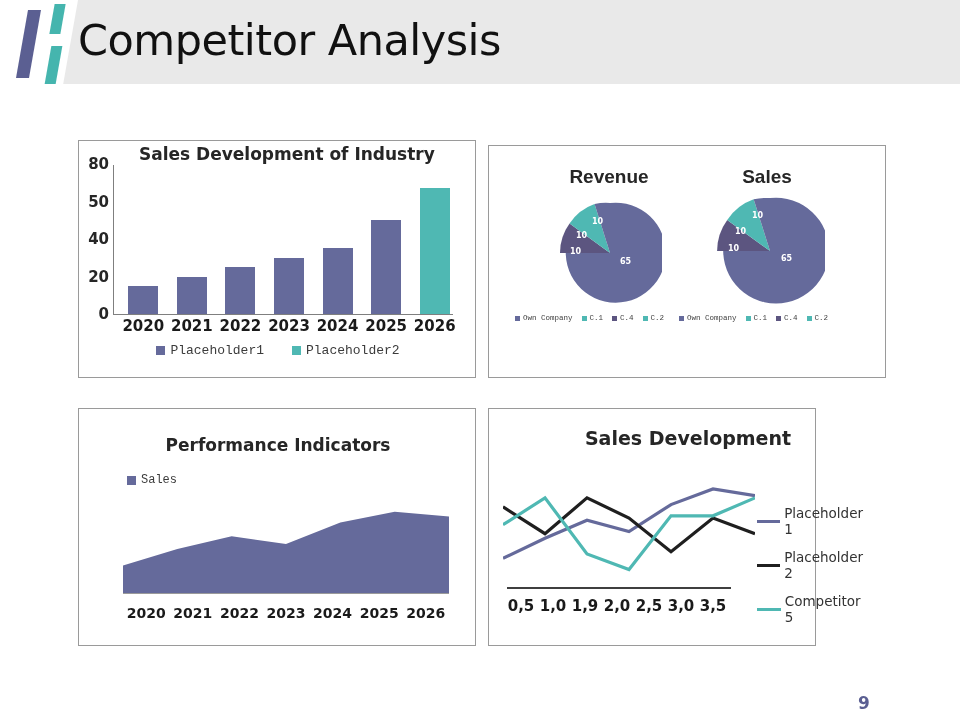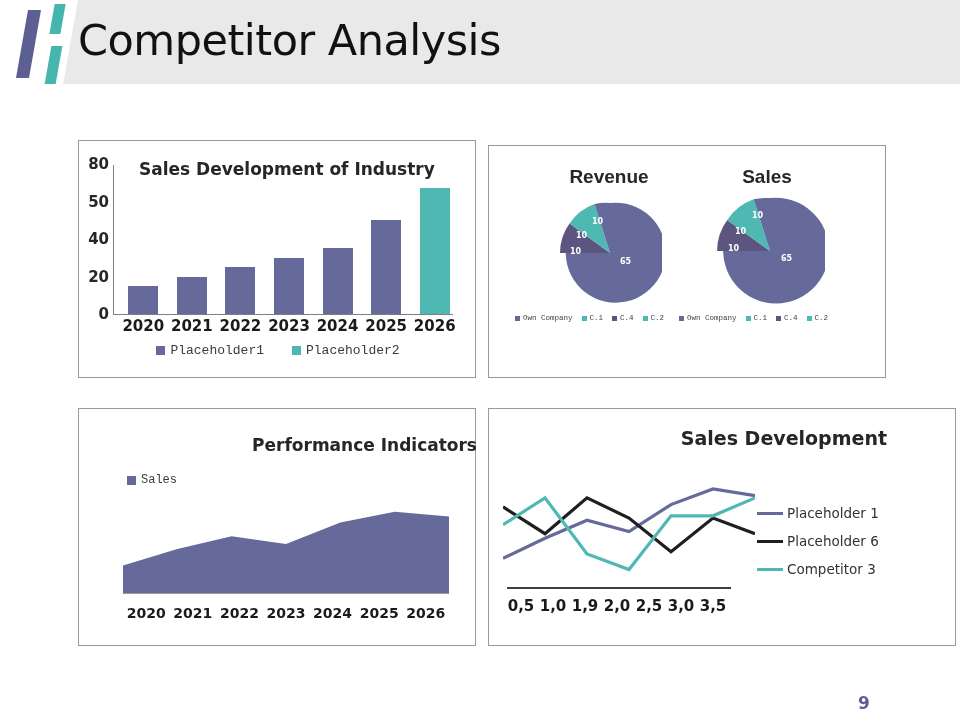--- a/index.html
+++ b/index.html
@@ -40,30 +40,30 @@
   
   .card{
     position:absolute;
     background:#ffffff;
     border:1px solid #9a9a9a;
     box-sizing:border-box;
   }
   #card-bar   {left:78px; top:140px; width:398px; height:238px;}
   #card-pies  {left:488px;top:145px; width:398px; height:233px;}
   #card-area  {left:78px; top:408px; width:398px; height:238px;}
-  #card-lines {left:488px;top:408px; width:468px; height:238px;}
+  #card-lines {left:488px;top:408px; width:328px; height:238px;}
 
   .chart-title{
-    text-align:right;
+    text-align:center;
     font-size:17px;font-weight:bold;color:#262626;
     font-family:"DejaVu Sans", sans-serif;
   }
 
   
-  #bar-title{position:absolute;left:60px;top:18px;width:320px;text-align:left;font-size:17px;font-weight:bold;color:#262626;font-family:"DejaVu Sans", sans-serif;}
+  #bar-title{position:absolute;left:60px;top:3px;width:320px;text-align:left;font-size:17px;font-weight:bold;color:#262626;font-family:"DejaVu Sans", sans-serif;}
   #bar-plot{position:absolute;left:34px;top:24px;width:340px;height:150px;}
   .bar-ytick{
     position:absolute;right:344px;width:34px;text-align:right;
     font-size:15px;font-weight:bold;color:#262626;
     font-family:"DejaVu Sans", sans-serif;
   }
   #bar-yaxis-line{position:absolute;left:0;top:0;width:1px;height:150px;background:#7f7f7f;}
   #bar-xaxis-line{position:absolute;left:0;bottom:0;width:340px;height:1px;background:#7f7f7f;}
   .bar-col{position:absolute;bottom:1px;width:30px;}
   .bar-xlabel{
@@ -305,22 +305,22 @@
       <div class="line-xlabel" style="left: 174px;">3,0</div>
       <div class="line-xlabel" style="left: 206px;">3,5</div>
     </div>
   <div id="line-legend">
       <div class="line-legend-row">
         <span class="line-legend-dash" style="background:#656a9b"></span>
         <span class="line-legend-txt">Placeholder 1</span>
       </div>
       <div class="line-legend-row">
         <span class="line-legend-dash" style="background:#1f1f1f"></span>
-        <span class="line-legend-txt">Placeholder 6</span>
+        <span class="line-legend-txt">Placeholder 2</span>
       </div>
       <div class="line-legend-row">
         <span class="line-legend-dash" style="background:#4fb8b3"></span>
-        <span class="line-legend-txt">Competitor 3</span>
+        <span class="line-legend-txt">Competitor 5</span>
       </div>
     </div>
 </div>
 
 <div id="page-number">9</div>
 
 </body></html>

